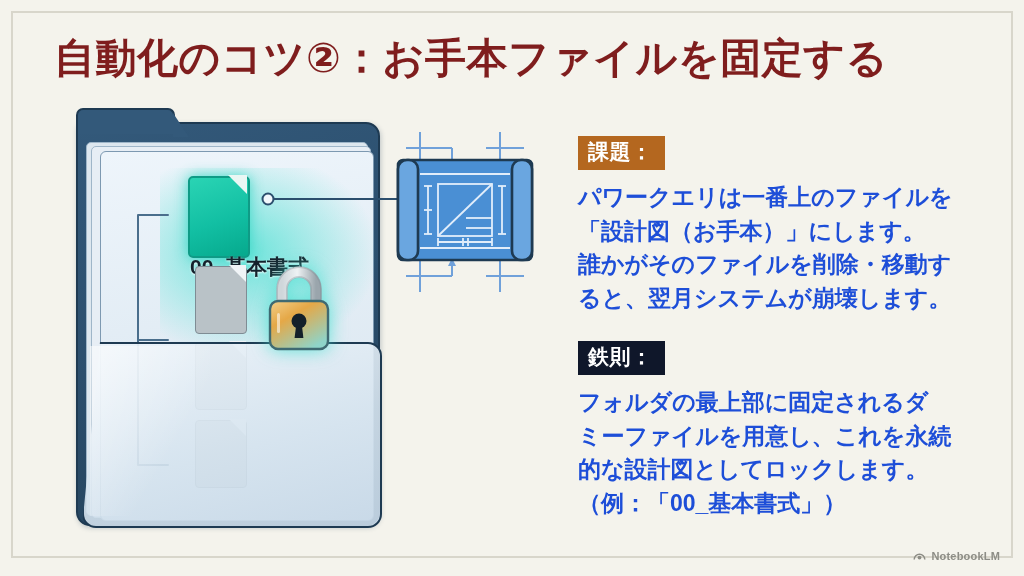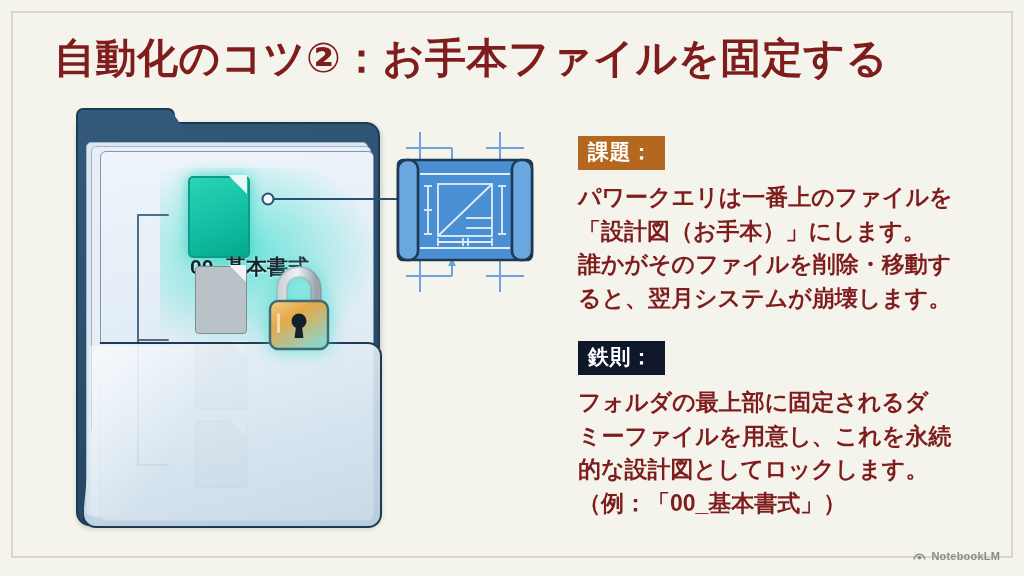--- a/index.html
+++ b/index.html
@@ -139,21 +139,21 @@
     display:inline-block;
     padding:3px 12px 5px 10px;
     font-size:21px;font-weight:bold;color:#ffffff;
     line-height:26px;
     letter-spacing:.5px;
   }
   .badge.issue{background:#b4671f;}
   .badge.rule{background:#0f172a;}
   .body-text{
     margin-top:11px;
-    font-size:23px;font-weight:bold;color:#7f1d1d;
+    font-size:23px;font-weight:bold;color:#1d4ed8;
     line-height:33.5px;
     letter-spacing:0px;
     white-space:pre-line;
   }
   .gap{height:26px;}
 
   
   #watermark{
     position:absolute;right:24px;bottom:14px;
     display:flex;gap:5px;

